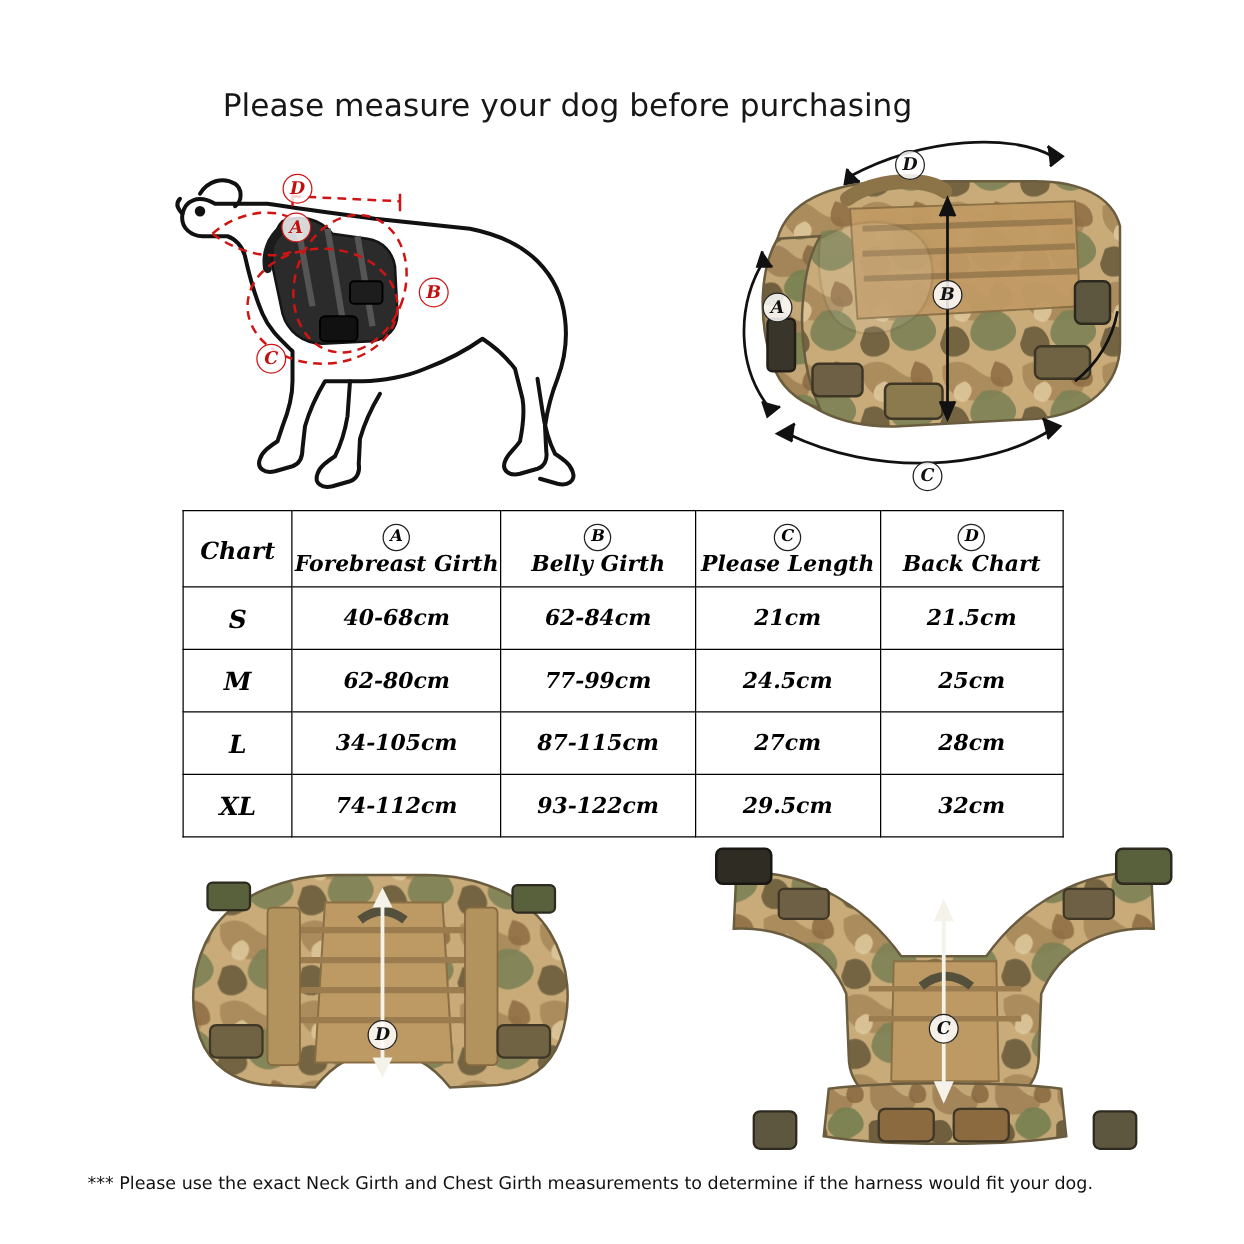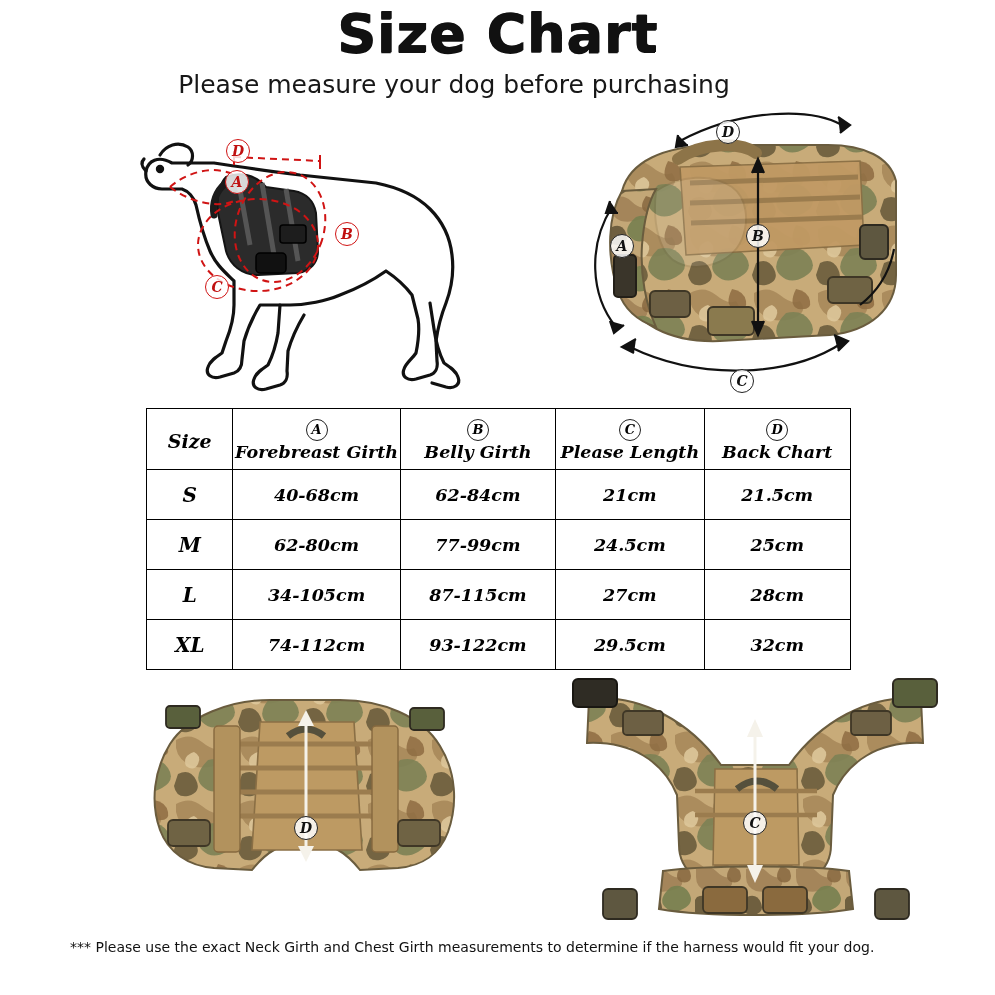--- a/index.html
+++ b/index.html
@@ -136,21 +136,20 @@
     line-height: 1.35;
   }
   
   svg { display: block; }
 </style>
 </head>
 <body>
 
 <div class="page">
 
-  <div class="title">Size Chart</div>
   <div class="subtitle">Please measure your dog before purchasing</div>
 
   <div class="illus dog-panel">
     <svg width="390" height="290" viewBox="0 0 390 290">
 
       <g fill="none" stroke="#111" stroke-width="3.2" stroke-linecap="round" stroke-linejoin="round">
         <path d="M42 58 C28 50 18 56 16 66 C14 78 24 84 32 84 L52 84
                  C58 86 64 92 66 100 C70 118 74 132 80 146
                  C86 160 96 168 104 176
                  L104 200 C104 212 100 226 96 236 L92 248
@@ -286,21 +285,21 @@
     <div class="badge dark" style="left:50px; top:139px;">A</div>
     <div class="badge dark" style="left:186px; top:129px;">B</div>
     <div class="badge dark" style="left:170px; top:274px;">C</div>
   </div>
 
   <table class="size-table">
     <thead>
       <tr>
         <th class="hdr-cell size-col">
           <div class="hdr-inner">
-            <span>Size</span>
+            <span>Chart</span>
           </div>
         </th>
         <th class="hdr-cell c1">
           <div class="hdr-inner">
             <span class="hdr-badge">A</span>
             <span>Forebreast Girth</span>
           </div>
         </th>
         <th class="hdr-cell c2">
           <div class="hdr-inner">

